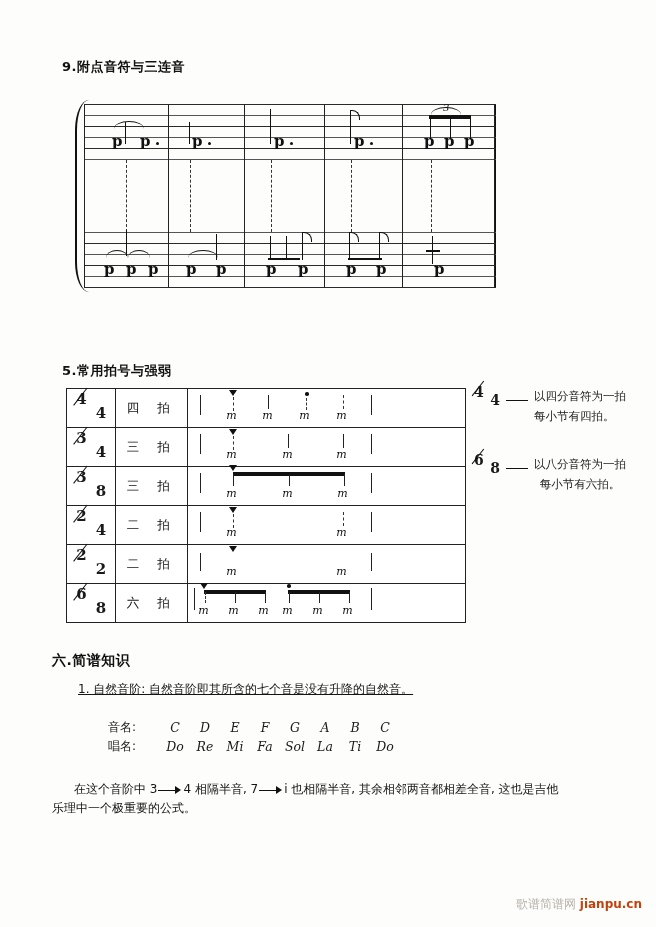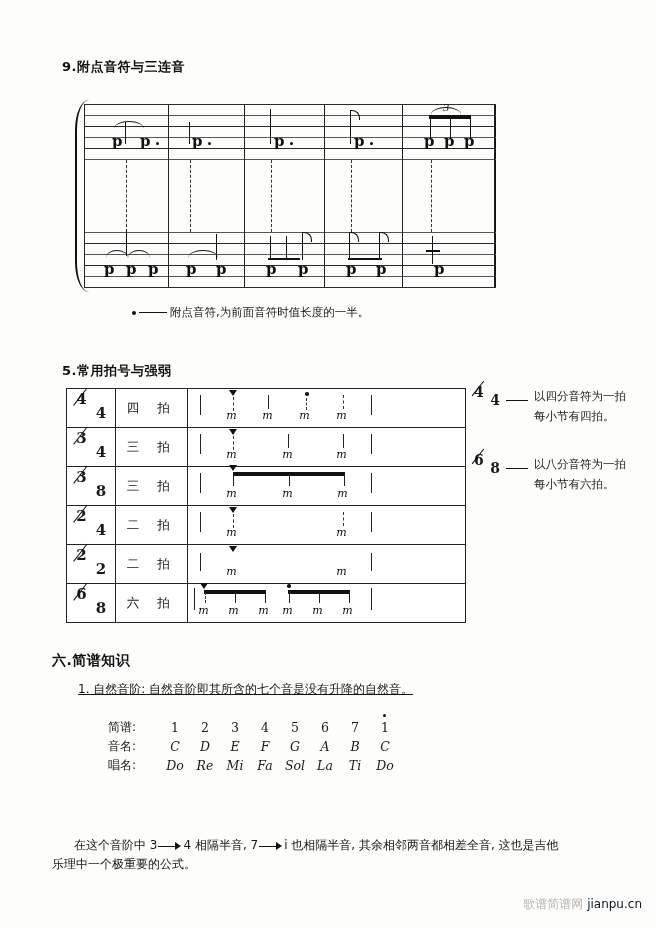--- a/index.html
+++ b/index.html
@@ -328,21 +328,21 @@
     color: #222;
   }
   #watermark {
     position: absolute;
     right: 14px;
     top: 896px;
     font-size: 12px;
     color: #b8b2ac;
     white-space: nowrap;
   }
-  #watermark .dom { color: #0f172a; font-family: "DejaVu Sans", sans-serif; }
+  #watermark .dom { color: #c2410c; font-family: "DejaVu Sans", sans-serif; font-weight: bold; }
   .arrow {
     display: inline-block;
     width: 26px;
     position: relative;
     height: 10px;
     vertical-align: middle;
   }
   .arrow::before {
     content: "";
     position: absolute;
@@ -452,25 +452,20 @@
     <div class="stem" style="left:265px; top:128px; height:28px;"></div>
     <div class="flag" style="left:266px; top:128px;"></div>
     <div class="stem" style="left:295px; top:128px; height:28px;"></div>
     <div class="flag" style="left:296px; top:128px;"></div>
 
     <div class="note" style="left:350px; top:158px;">p</div>
     <div class="stem" style="left:348px; top:132px; height:28px;"></div>
     <div class="beam" style="left:342px; top:146px; width:14px; height:1.6px;"></div>
   </div>
 
-  <div id="dot-caption">
-    <span class="bul"></span>
-    <span class="dash"></span>
-    <span>附点音符,为前面音符时值长度的一半。</span>
-  </div>
 
   <div class="hd" style="left:62px; top:362px;">5.常用拍号与强弱</div>
 
   <table id="beat-table">
     <tbody>
 
     <tr>
       <td class="row-cell">
         <span class="frac">
           <span class="n">4</span>
@@ -639,49 +634,33 @@
 
     <div class="ann" style="margin-bottom:24px;">
       <span class="lead">
         <span class="frac" style="width:30px;height:26px;font-size:14px;">
           <span class="n">6</span>
           <span class="sl" style="width:23px;height:19px;"></span>
           <span class="d">8</span>
         </span>
         <span class="rule"></span>
       </span>
-      <span class="txt" style="width:92px;">以八分音符为一拍每小节有六拍。</span>
+      <span class="txt" style="width:92px;text-align:center;">以八分音符为一拍每小节有六拍。</span>
     </div>
 
 
   </div>
 
   <div class="hd" style="left:52px; top:652px; font-size:14px;">六.简谱知识</div>
 
   <div class="para" style="left:78px; top:680px; width:520px;text-decoration:underline;">1. 自然音阶:  自然音阶即其所含的七个音是没有升降的自然音。</div>
 
   <div id="scale-block">
     <table>
       <tbody>
-          <tr>
-        <td class="lab">简谱:</td>
-        <td class="num">1</td>
-        <td class="num">2</td>
-        <td class="num">3</td>
-        <td class="num">4</td>
-        <td class="num">5</td>
-        <td class="num">6</td>
-        <td class="num">7</td>
-        <td class="num">
-          <span class="hi-do">
-            <span class="odot"></span>
-            <span>1</span>
-          </span>
-        </td>
-      </tr>
       <tr>
         <td class="lab">音名:</td>
         <td class="serif-i">C</td>
         <td class="serif-i">D</td>
         <td class="serif-i">E</td>
         <td class="serif-i">F</td>
         <td class="serif-i">G</td>
         <td class="serif-i">A</td>
         <td class="serif-i">B</td>
         <td class="serif-i">C</td>
@@ -694,21 +673,21 @@
         <td class="serif-i">Fa</td>
         <td class="serif-i">Sol</td>
         <td class="serif-i">La</td>
         <td class="serif-i">Ti</td>
         <td class="serif-i">Do</td>
       </tr>
     </tbody>
       </table>
   </div>
 
-  <div class="para" style="left:52px; top:836px; width:560px;">
+  <div class="para" style="left:52px; top:780px; width:560px;">
     <span style="margin-left:22px;">在这个音阶中 3</span><span class="arrow"></span><span>4 相隔半音, 7</span><span class="arrow"></span><span>i 也相隔半音, 其余相邻两音都相差全音, 这也是吉他</span><br>
     <span>乐理中一个极重要的公式。</span>
   </div>
 
 
   <div id="watermark">
     <span>歌谱简谱网</span>
     <span class="dom">jianpu.cn</span>
   </div>
 

